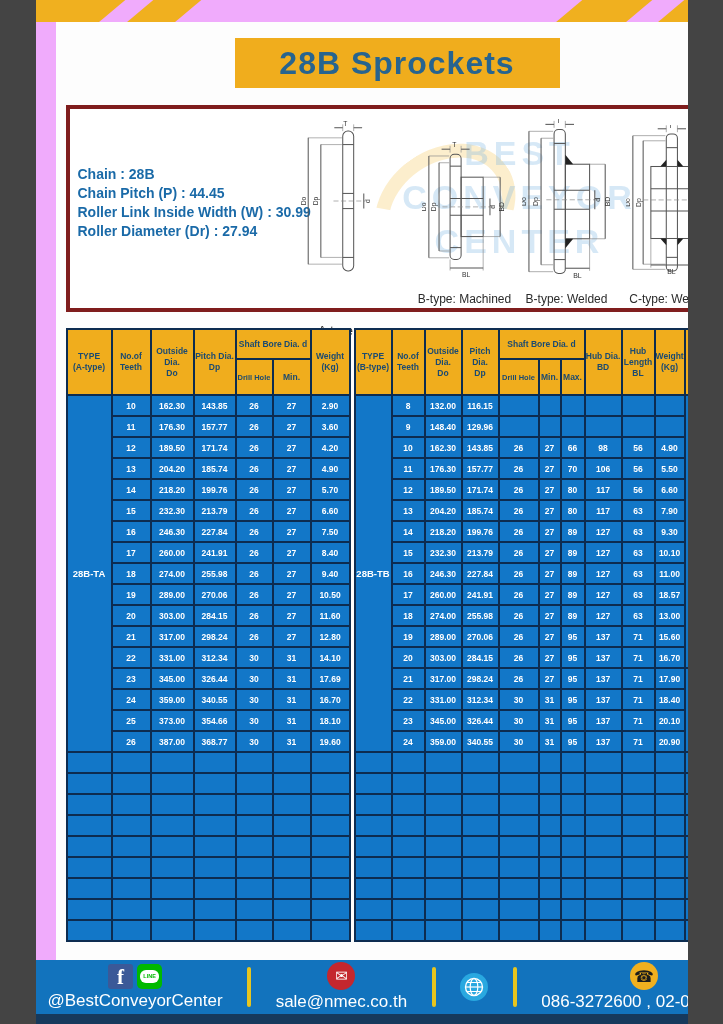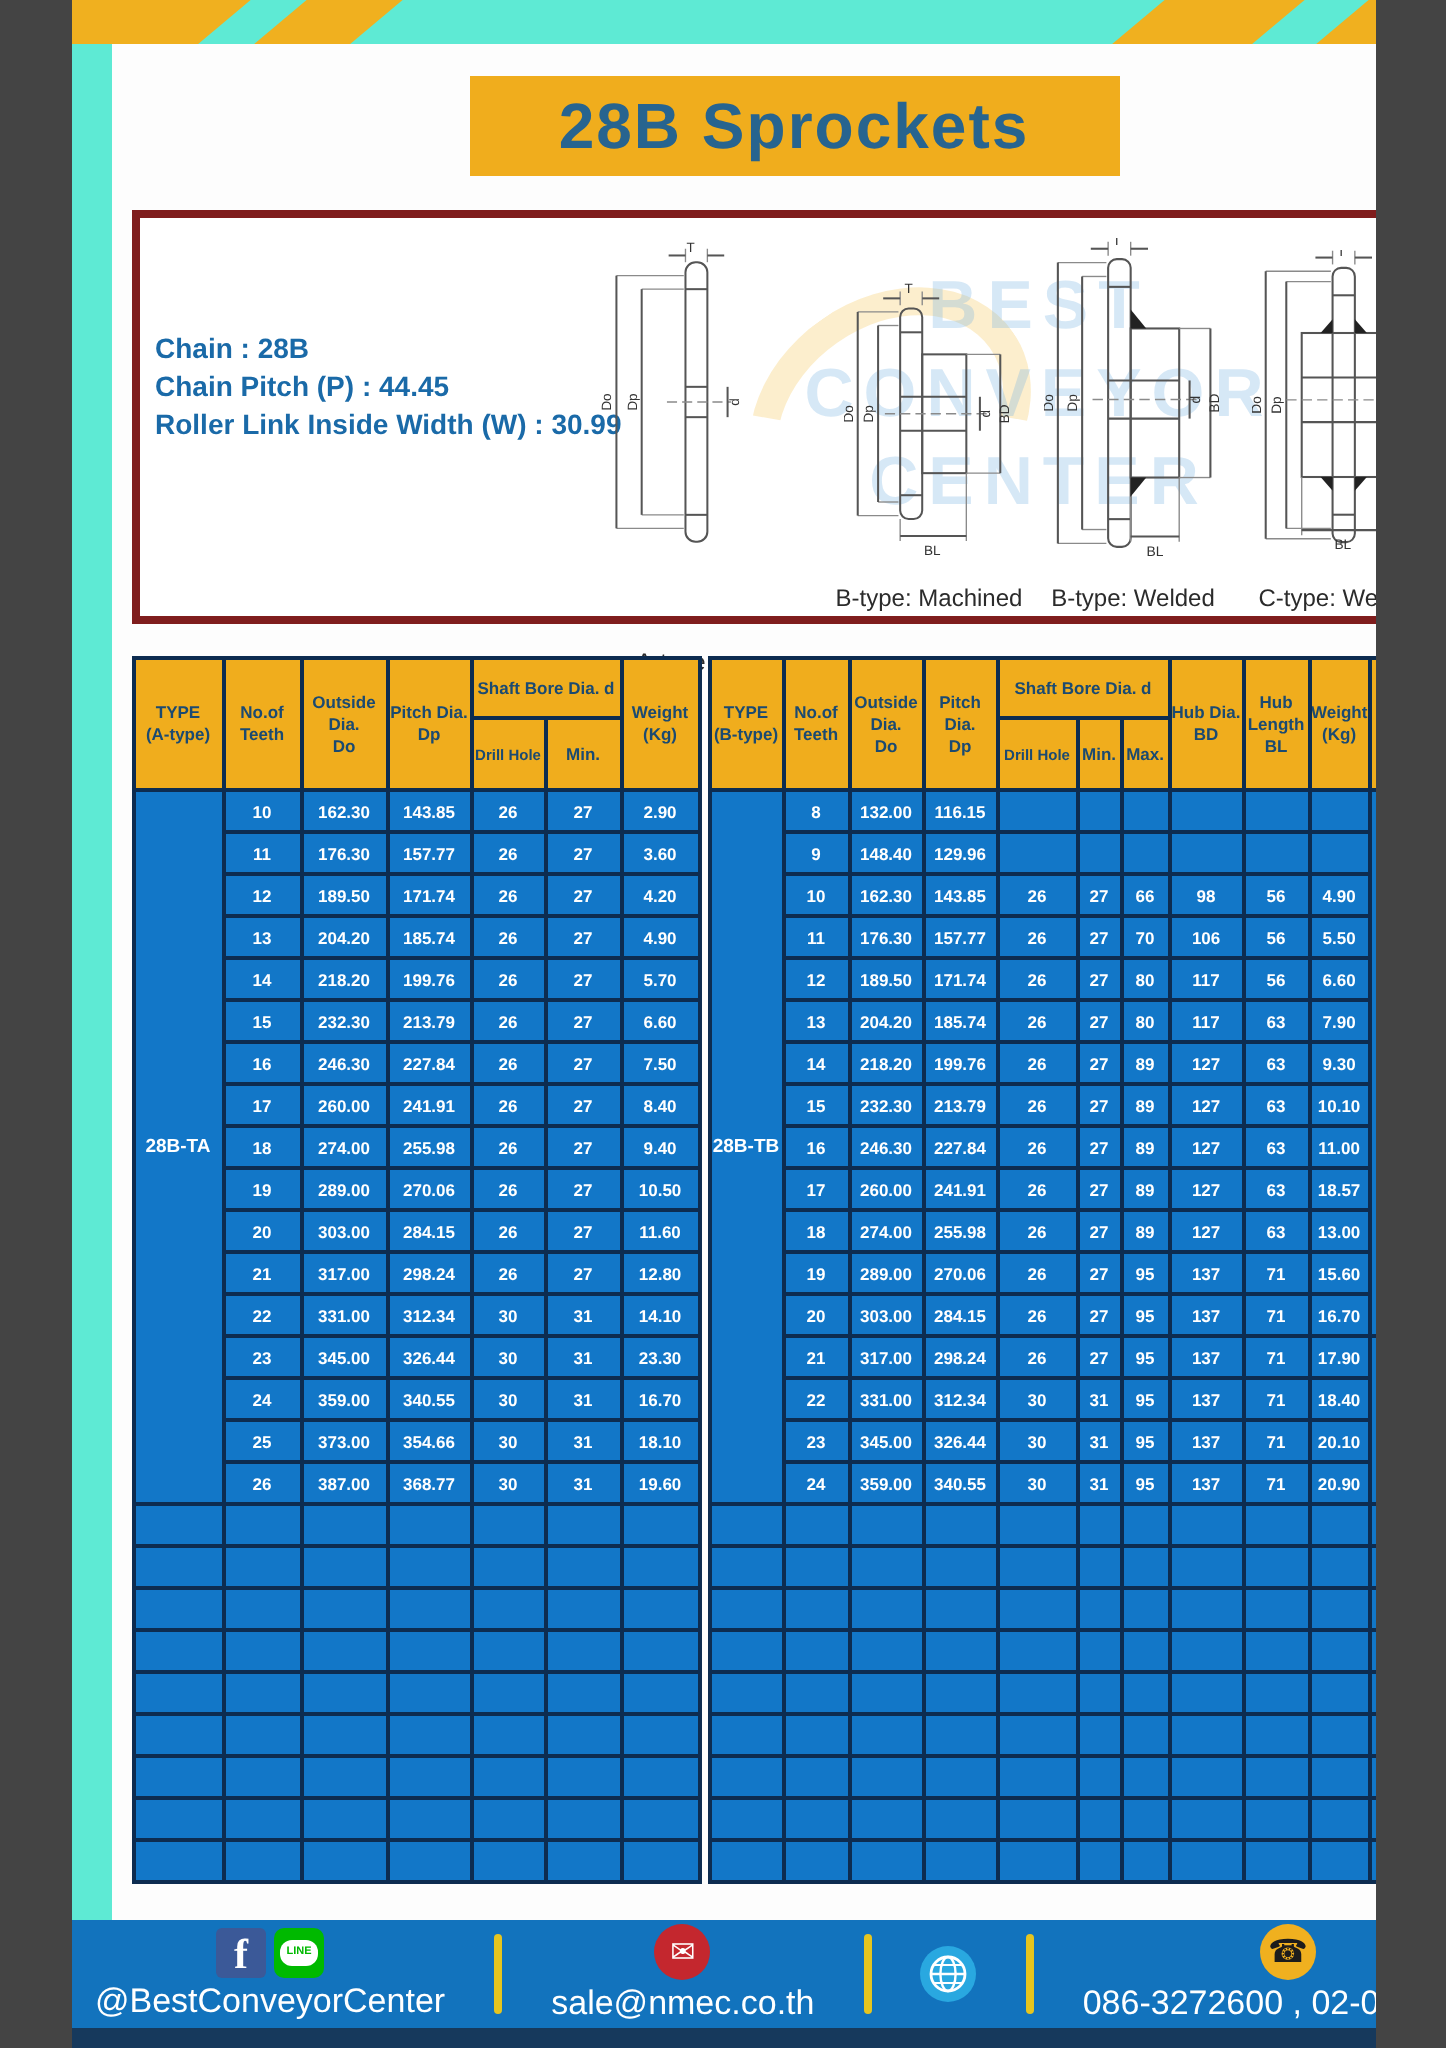--- a/index.html
+++ b/index.html
@@ -1,17 +1,17 @@
 <!DOCTYPE html>
 <html><head>
 <meta charset="utf-8">
 <style>
   * { margin:0; padding:0; box-sizing:border-box; }
   body { background:#444; font-family:"Liberation Sans", sans-serif; }
-  .page { position:relative; width:652px; height:1024px; background:#5eead4; overflow:hidden; margin:0 auto; }
+  .page { position:relative; width:652px; height:1024px; background:#f0abfc; overflow:hidden; margin:0 auto; }
 
   
   .stripes { position:absolute; top:0; left:0; width:723px; height:22px; overflow:hidden; }
   .stripe { position:absolute; top:-8px; height:40px; background:#f0b01f; transform:skewX(-50deg); }
   .s1 { left:-45px; width:120px; } .s2 { left:103px; width:48px; }
   .s3 { left:532px; width:70px; } .s4 { left:634px; width:72px; } .s5 { left:716px; width:60px; }
 
   .content { position:absolute; left:20px; top:22px; width:683px; height:938px; background:#fdfdfd; }
 
   .banner { position:absolute; left:179px; top:16px; width:325px; height:50px; background:#f0ad1d;
@@ -91,20 +91,21 @@
     <div class="panel">
       <div class="swoosh"></div>
       <div class="watermark">BEST
 CONVEYOR
 CENTER</div>
 
       <div class="spec-block">
         <div class="spec-line">Chain  : 28B</div>
         <div class="spec-line">Chain Pitch (P)  : 44.45</div>
         <div class="spec-line">Roller Link Inside Width (W)  : 30.99</div>
+        <div class="spec-line">Roller Diameter (Dr)  : 27.94</div>
       </div>
 
       <svg class="drawing" style="left:228px; top:12px;" width="76" height="160" viewBox="0 0 90 190">
         <line x1="53" y1="4" x2="53" y2="12" class="thin"></line>
           <line x1="66" y1="4" x2="66" y2="12" class="thin"></line>
         <line x1="43" y1="8" x2="53" y2="8"></line>
           <line x1="66" y1="8" x2="76" y2="8"></line>
         <text x="56" y="6" text-anchor="middle">T</text>
         <line x1="12" y1="20" x2="52" y2="20" class="thin"></line>
           <line x1="12" y1="170" x2="52" y2="170" class="thin"></line>
@@ -370,21 +371,21 @@
             <td>30</td>
             <td>31</td>
             <td>14.10</td>
           </tr>
           <tr>
             <td>23</td>
             <td>345.00</td>
             <td>326.44</td>
             <td>30</td>
             <td>31</td>
-            <td>23.30</td>
+            <td>17.69</td>
           </tr>
           <tr>
             <td>24</td>
             <td>359.00</td>
             <td>340.55</td>
             <td>30</td>
             <td>31</td>
             <td>16.70</td>
           </tr>
           <tr>

